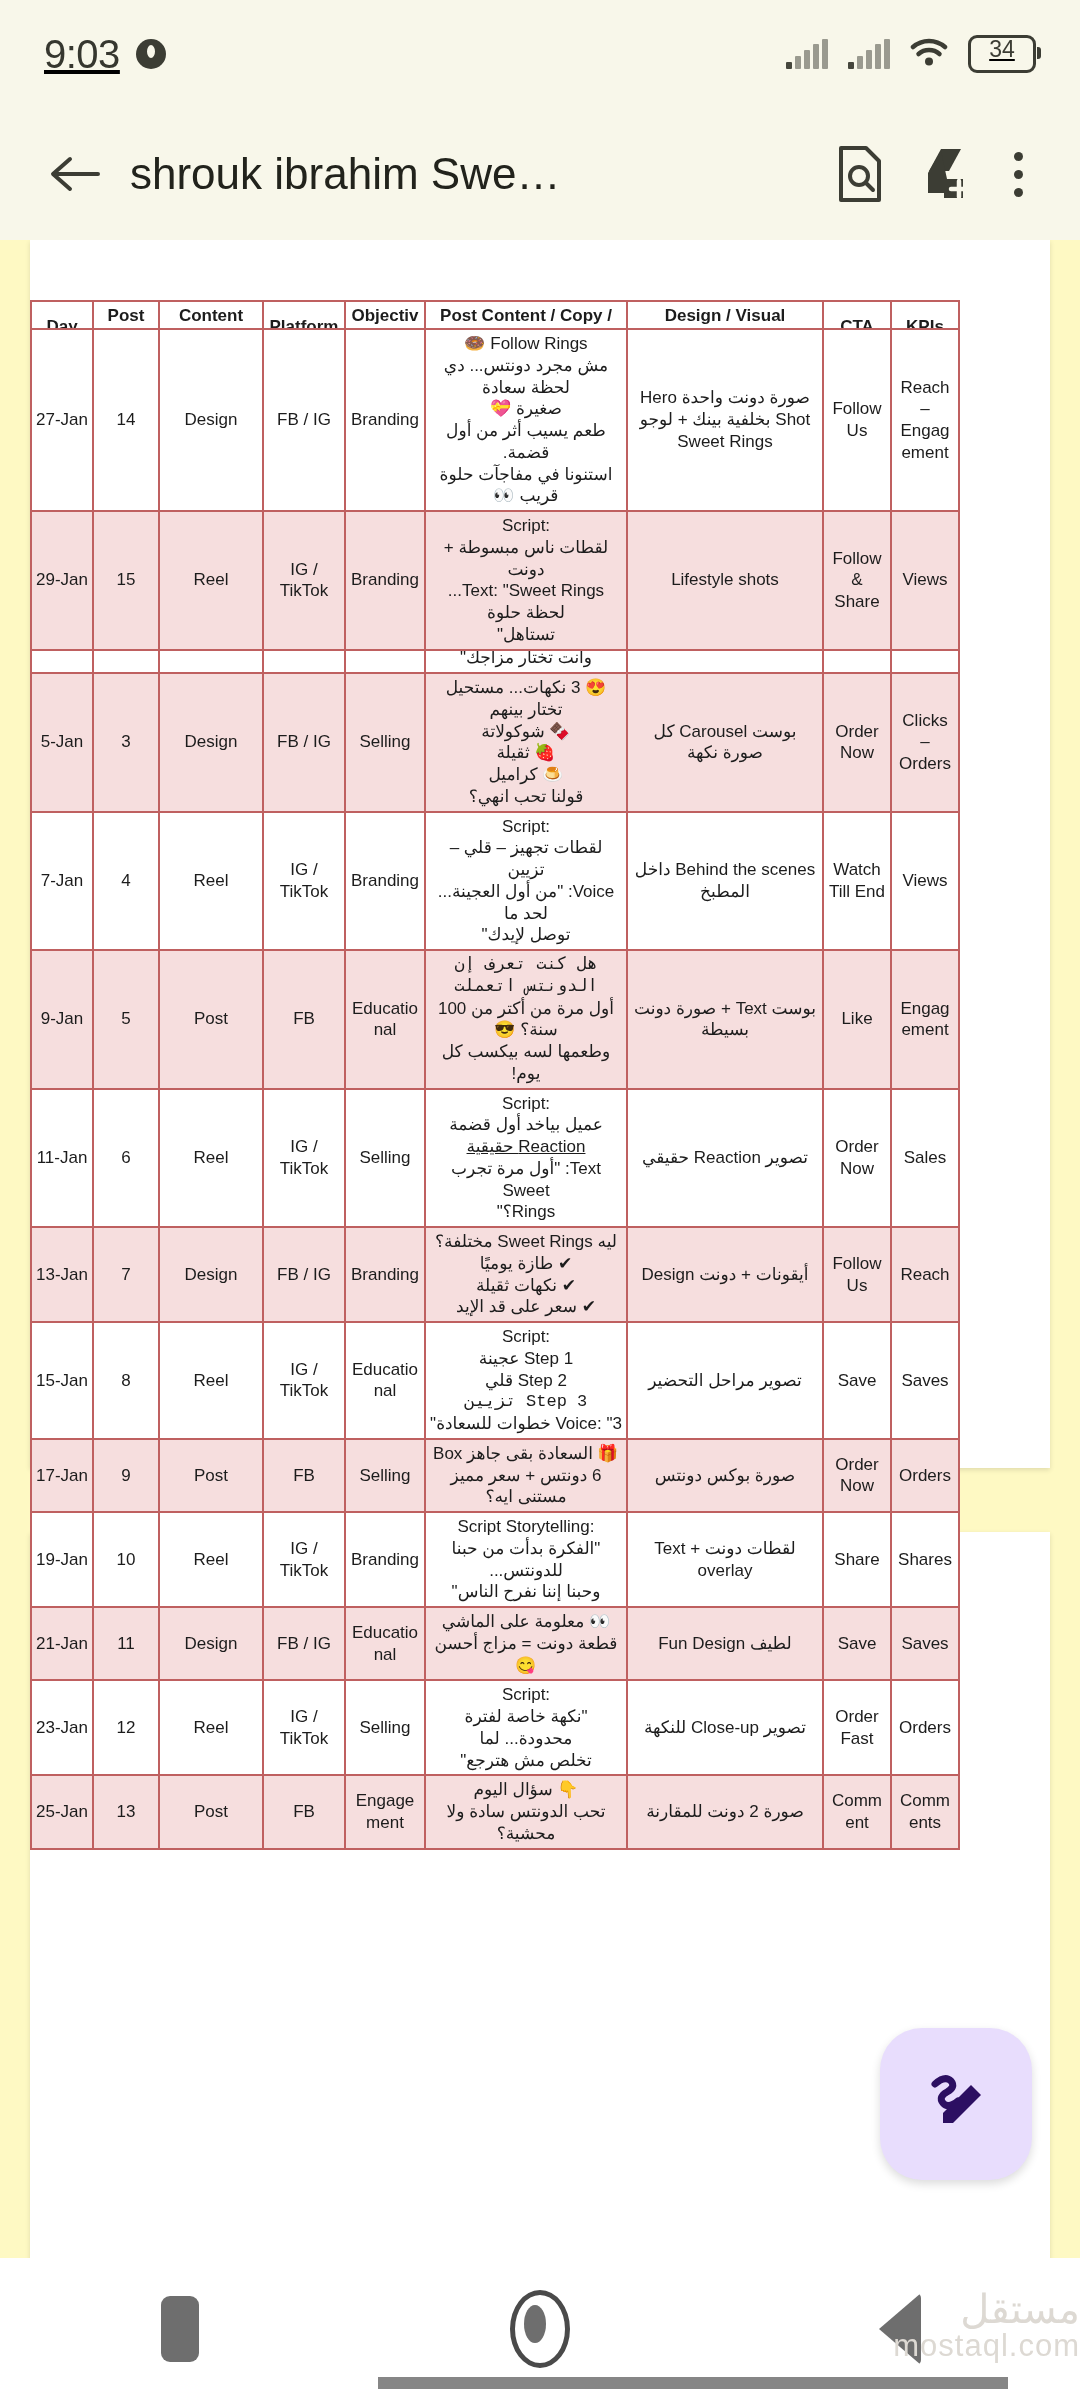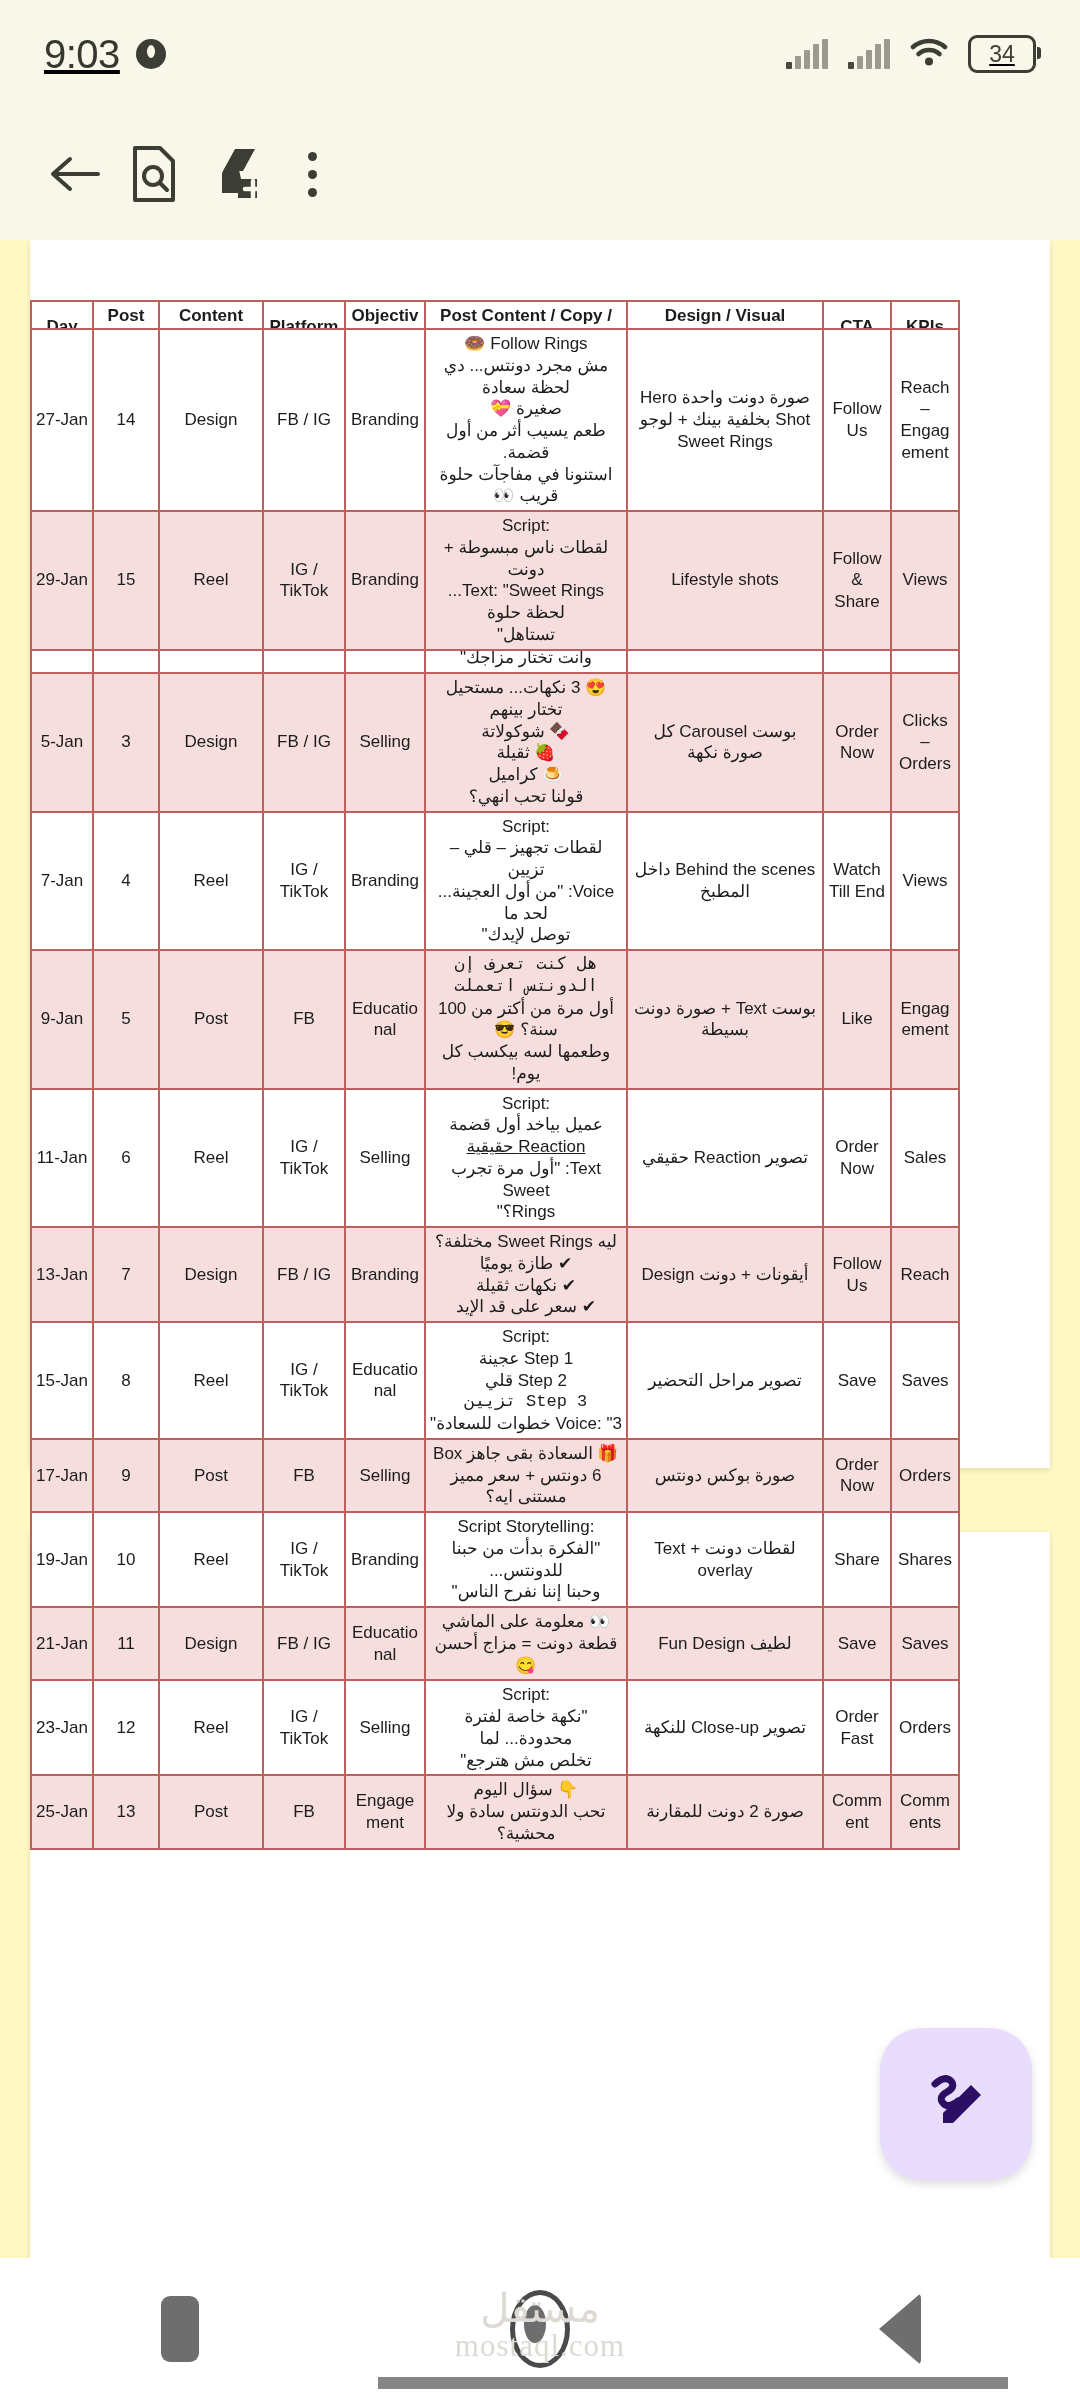--- a/index.html
+++ b/index.html
@@ -75,21 +75,21 @@
   .sig i:nth-child(1){height:7px;opacity:.95}
   .sig i:nth-child(2){height:13px;opacity:.5}
   .sig i:nth-child(3){height:19px;opacity:.5}
   .sig i:nth-child(4){height:25px;opacity:.5}
   .sig i:nth-child(5){height:30px;opacity:.5}
   .batt {
     width: 62px; height: 32px;
     border: 3px solid #3c3d34;
     border-radius: 9px;
     display: flex;
-    align-items: center;
+    align-items: flex-start;
     justify-content: center;
     position: relative;
   }
   .batt span {
     font-size: 23px;
     color: #3c3d34;
     line-height: 1;
   }
   .batt::after {
     content: "";
@@ -261,27 +261,26 @@
     width: 0; height: 0;
     border-top: 36px solid transparent;
     border-bottom: 36px solid transparent;
     border-right: 42px solid #6e6e6e;
     border-radius: 5px;
   }
   #watermark {
     position: absolute;
     left: 0; top: 2288px;
     width: 1080px;
-    text-align: center;
+    text-align: right;
     pointer-events: none;
     color: #ddd9d3;
     font-size: 31px;
     letter-spacing: 1px;
     line-height: 1.05;
-    font-family: Liberation Serif, serif;
   }
   #watermark .wm-ar { font-size: 40px; display:block; }
   #gesture-bar {
     position: absolute;
     left: 378px; top: 2377px;
     width: 630px; height: 12px;
     background: #868686;
   }
 </style>
 </head>
@@ -319,20 +318,21 @@
     </span>
   </div>
 </div>
 
 <div id="toolbar">
   <div id="back-btn">
     <svg width="54" height="44" viewBox="0 0 54 44">
       <path d="M50 22 H6 M22 7 L5 22 L22 37" fill="none" stroke="#3c3d34" stroke-width="4" stroke-linecap="round" stroke-linejoin="round"></path>
     </svg>
   </div>
+  <div id="doc-title">shrouk ibrahim  Swe…</div>
   <div class="tb-icon">
     <svg width="50" height="60" viewBox="0 0 50 60">
       <path d="M6 4 H31 L44 17 V56 H6 Z" fill="none" stroke="#3c3d34" stroke-width="4" stroke-linejoin="round"></path>
       <circle cx="24" cy="32" r="9" fill="none" stroke="#3c3d34" stroke-width="4"></circle>
       <line x1="31" y1="39" x2="38" y2="46" stroke="#3c3d34" stroke-width="4" stroke-linecap="round"></line>
     </svg>
   </div>
   <div class="tb-icon">
     <svg width="58" height="58" viewBox="0 0 58 58">
       <path d="M24 4 L44 4 L32 26 L12 26 Z" fill="#3c3d34"></path>

